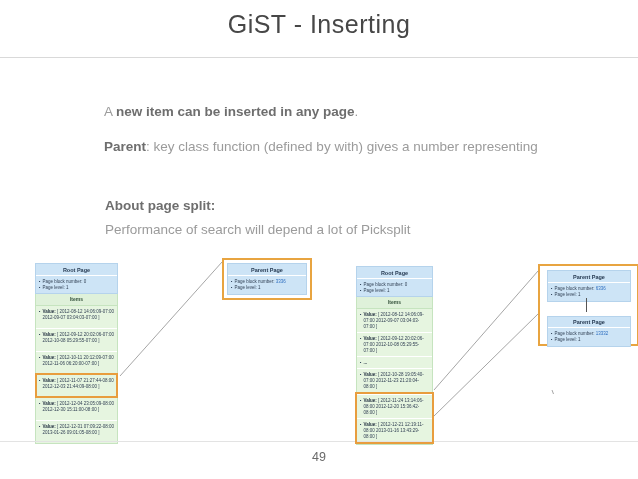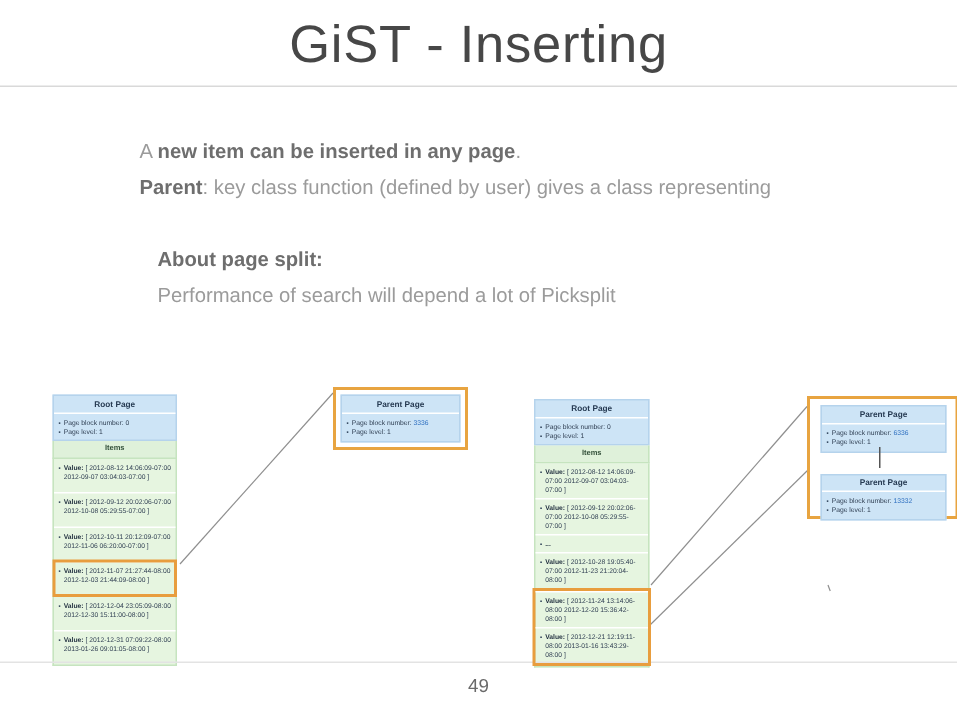--- a/index.html
+++ b/index.html
@@ -3,27 +3,27 @@
 <meta charset="utf-8">
 <style>
   html,body{margin:0;padding:0;background:#ffffff;}
   .slide{
     position:relative;width:638px;height:479px;background:#ffffff;
     font-family:"Liberation Sans",sans-serif;overflow:hidden;
   }
   
   .title{
     position:absolute;top:10px;left:0;width:100%;text-align:center;
-    font-size:35px;font-weight:400;color:#474747;letter-spacing:.5px;margin:0;
+    font-size:25px;font-weight:400;color:#474747;letter-spacing:.5px;margin:0;
   }
   .rule-top{position:absolute;top:57px;left:0;width:638px;height:1px;background:#d9d9d9;}
   .rule-bottom{position:absolute;top:441px;left:0;width:638px;height:1px;background:#e3e3e3;}
   
   .body-text{position:absolute;left:88px;top:86px;width:480px;color:#9b9b9b;font-size:13.5px;}
-  .body-text p{margin:5px;line-height:19px;}
+  .body-text p{margin:16px;line-height:19px;}
   .body-text .para2 p{line-height:15px;margin:0 0 9px 17px;}
   .body-text .gap{height:26px;}
   .body-text b{color:#6e6e6e;font-weight:700;}
   
   .overlay{position:absolute;left:0;top:0;width:638px;height:479px;pointer-events:none;}
   .overlay line{stroke:#8f8f8f;stroke-width:.8;}
   .pagebox{position:absolute;font-size:4.5px;color:#2f3e52;}
   .blue-sec{background:#cde4f6;border:1px solid #b5d3ec;padding:0 0 2px 0;}
   .box-title{
     text-align:center;font-size:5.5px;font-weight:700;color:#263a52;
@@ -60,21 +60,21 @@
 </head>
 <body>
 
 <div class="slide">
 
   <h1 class="title">GiST - Inserting</h1>
   <div class="rule-top"></div>
 
   <div class="body-text">
     <p><span>A </span><b>new item can be inserted in any page</b><span>.</span></p>
-    <p><b>Parent</b><span>: key class function (defined by user) gives a class representing</span></p>
+    <p><b>Parent</b><span>: key class function (defined by with) gives a number representing</span></p>
     <div class="gap"></div>
     <div class="para2">
       <p><b>About page split:</b></p>
       <p><span>Performance of search will depend a lot of Picksplit</span></p>
     </div>
   </div>
 
   <svg class="overlay" viewBox="0 0 638 479">
     <line x1="120" y1="376" x2="222" y2="262"></line>
     <line x1="434" y1="390" x2="538" y2="271"></line>

